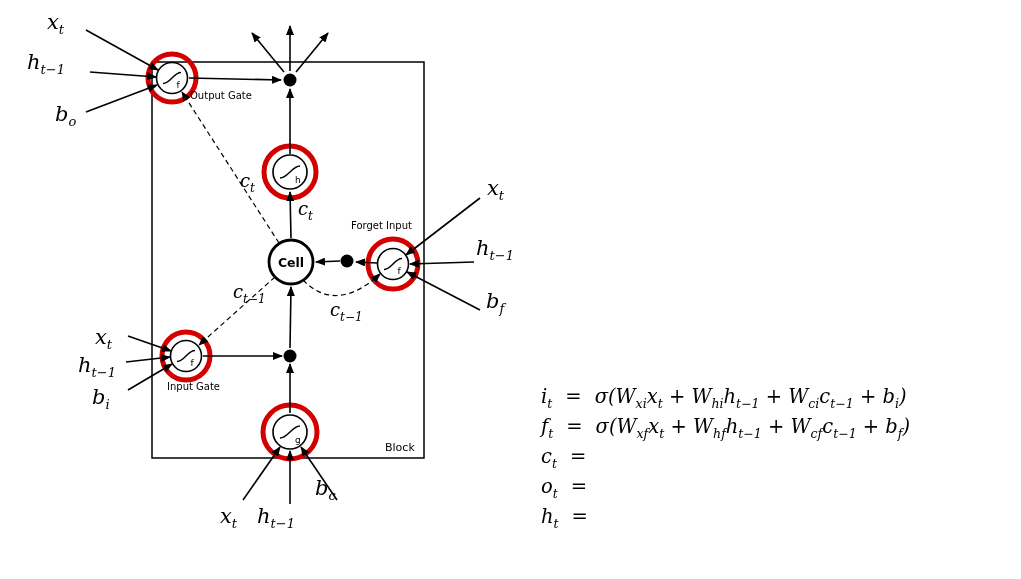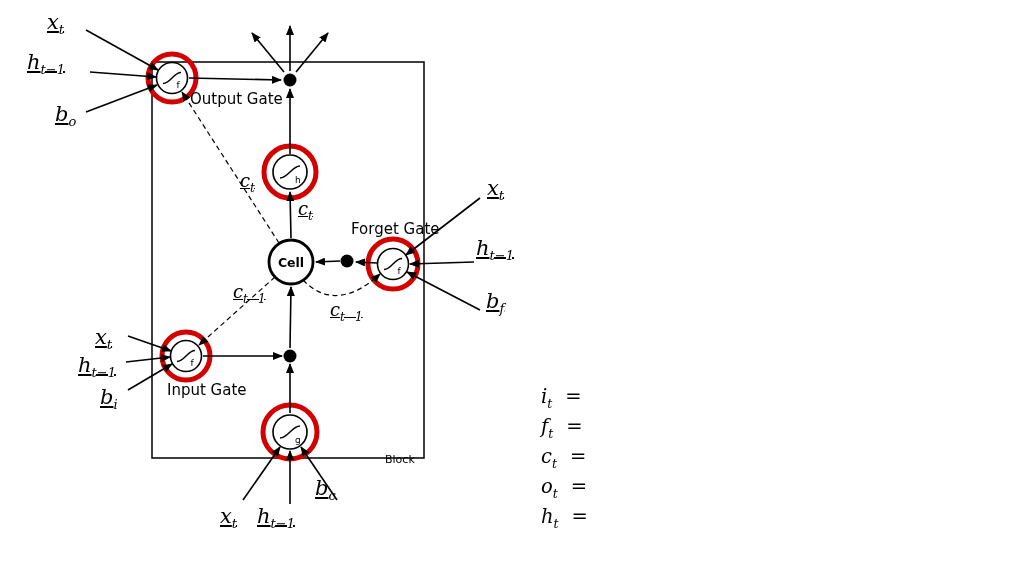--- a/index.html
+++ b/index.html
@@ -2,28 +2,28 @@
 <html style="--highlight: #d40000;"><head>
 <meta charset="utf-8">
 <title>Diagram</title>
 <style>
   html,body { margin:0; padding:0; background:#fff; }
   .stage { position:relative; width:1021px; height:579px; background:#ffffff; overflow:hidden;
            font-family:"DejaVu Serif", serif; color:#000; }
   svg.diagram { position:absolute; left:0; top:0; }
 
   .vlabel { position:absolute; font-style:italic; font-size:21px; white-space:nowrap;
-            font-family:"DejaVu Serif", serif;text-decoration:underline; }
+            font-family:"DejaVu Serif", serif; }
   .vlabel sub { font-size:13px; line-height:0; font-style:italic; }
   .vlabel.small { font-size:18px; }
   .vlabel.small sub { font-size:12px; }
 
-  .caption { position:absolute; font-family:"DejaVu Sans", sans-serif; font-size:15px;
+  .caption { position:absolute; font-family:"DejaVu Sans", sans-serif; font-size:10px;
              white-space:nowrap; }
-  .caption.block { font-size:11px;margin-top:12px; }
+  .caption.block { font-size:11px; }
 
   .equations { position:absolute; left:541px; top:381px; display:table; border-spacing:0;
                font-size:19.5px; font-style:italic; font-family:"DejaVu Serif", serif; }
   .eq-row span { display:table-cell; white-space:nowrap; padding:3.5px 0; }
   .eq-lhs { text-align:right; }
   .eq-eq  { padding:3.5px 13px !important; }
   .equations sub { font-size:12.5px; line-height:0; font-style:italic; }
   .equations i, .vlabel i { font-style:italic; }
 </style>
 </head>
@@ -142,39 +142,41 @@
 
   <div class="vlabel" style="left:487px;top:176px"><i>x</i><sub>t</sub></div>
   <div class="vlabel" style="left:476px;top:236px"><i>h</i><sub>t−1</sub></div>
   <div class="vlabel" style="left:486px;top:289px"><i>b</i><sub>f</sub></div>
 
   <div class="vlabel small" style="left:330px;top:299px"><i>c</i><sub>t−1</sub></div>
   <div class="vlabel small" style="left:233px;top:281px"><i>c</i><sub>t−1</sub></div>
 
   <div class="vlabel" style="left:95px;top:325px"><i>x</i><sub>t</sub></div>
   <div class="vlabel" style="left:78px;top:353px"><i>h</i><sub>t−1</sub></div>
-  <div class="vlabel" style="left:100px;top:385px"><i>b</i><sub>i</sub></div>
+  <div class="vlabel" style="left:92px;top:385px"><i>b</i><sub>i</sub></div>
 
   <div class="vlabel" style="left:220px;top:504px"><i>x</i><sub>t</sub></div>
   <div class="vlabel" style="left:257px;top:504px"><i>h</i><sub>t−1</sub></div>
   <div class="vlabel" style="left:315px;top:476px"><i>b</i><sub>c</sub></div>
 
   <div class="caption" style="left:190px;top:90px">Output Gate</div>
   <div class="caption" style="left:167px;top:381px">Input Gate</div>
-  <div class="caption" style="left:351px;top:220px">Forget Gate</div>
+  <div class="caption" style="left:351px;top:220px">Forget Input</div>
   <div class="caption block" style="left:385px;top:441px">Block</div>
 
   <div class="equations">
       <div class="eq-row">
         <span class="eq-lhs"><i>i</i><sub>t</sub></span>
         <span class="eq-eq">=</span>
+        <span class="eq-rhs">σ(<i>W</i><sub>xi</sub><i>x</i><sub>t</sub> + <i>W</i><sub>hi</sub><i>h</i><sub>t−1</sub> + <i>W</i><sub>ci</sub><i>c</i><sub>t−1</sub> + <i>b</i><sub>i</sub>)</span>
       </div>
       <div class="eq-row">
         <span class="eq-lhs"><i>f</i><sub>t</sub></span>
         <span class="eq-eq">=</span>
+        <span class="eq-rhs">σ(<i>W</i><sub>xf</sub><i>x</i><sub>t</sub> + <i>W</i><sub>hf</sub><i>h</i><sub>t−1</sub> + <i>W</i><sub>cf</sub><i>c</i><sub>t−1</sub> + <i>b</i><sub>f</sub>)</span>
       </div>
       <div class="eq-row">
         <span class="eq-lhs"><i>c</i><sub>t</sub></span>
         <span class="eq-eq">=</span>
       </div>
       <div class="eq-row">
         <span class="eq-lhs"><i>o</i><sub>t</sub></span>
         <span class="eq-eq">=</span>
       </div>
       <div class="eq-row">

